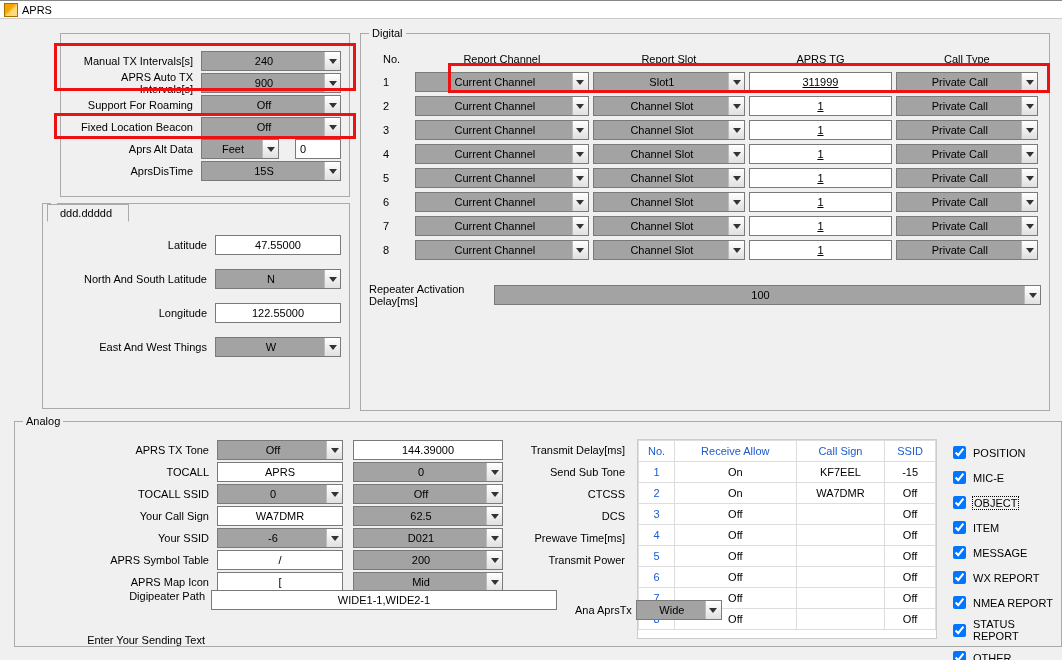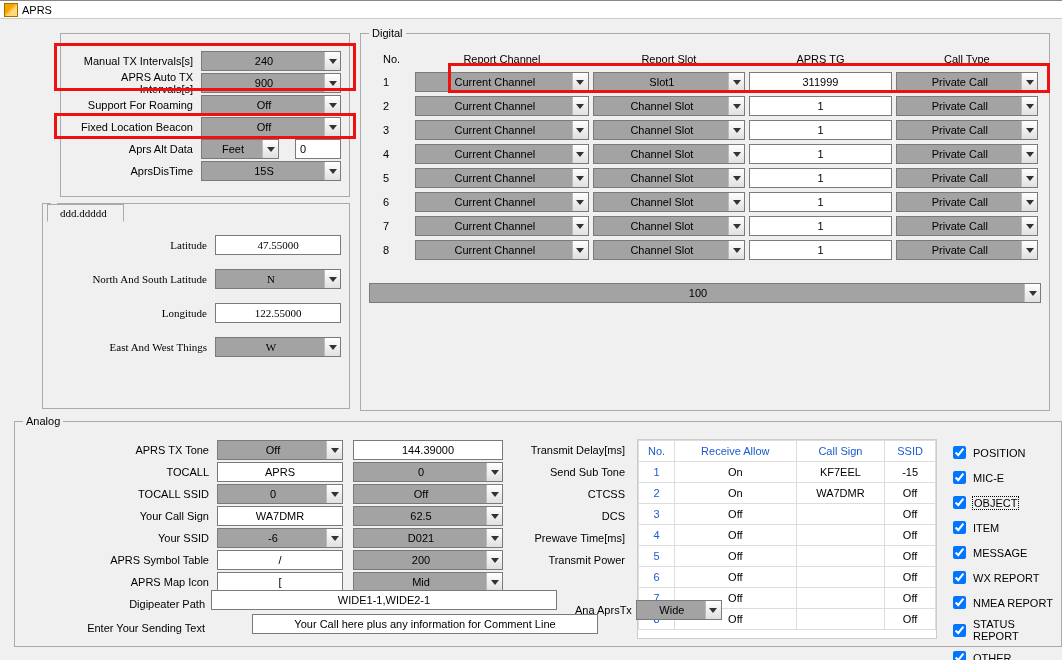--- a/index.html
+++ b/index.html
@@ -71,21 +71,20 @@
   
   #gb-loc {
     top: 202px; left: 42px; width: 308px; height: 206px;
     padding-top: 30px;
     display: grid;
     grid-template-columns: 1fr 126px;
     grid-auto-rows: 22px;
     row-gap: 12px;
     column-gap: 6px;
     align-items: center;
-    font-family: Liberation Serif, serif;
   }
   #gb-loc .lbl { text-align: right; padding-right: 2px; }
   #gb-loc .tabs {
     position: absolute;
     top: -1px;
     left: 4px;
   }
   #gb-loc .tabs .tab {
     display: inline-block;
     background: #f0f0f0;
@@ -112,21 +111,21 @@
     text-align: center;
     font-size: 11px;
     padding: 0 2px 4px 2px;
   }
   #gb-digital td.no {
     text-align: center;
     width: 40px;
     padding-right: 12px;
   }
   #gb-digital .dropdown { width: 100%; }
-  #gb-digital .txt      { width: 100%; text-align: center; }
+  #gb-digital .txt      { width: 100%; text-align: center; text-decoration: underline; }
 
   .repeater-row {
     display: flex;
     justify-content: center;
     align-items: center;
     gap: 6px;
   }
   .repeater-row .dropdown { width: 150px; }
 
   
@@ -149,21 +148,21 @@
     flex: 0 0 274px;
     display: grid;
     grid-template-columns: 1fr 118px;
     grid-auto-rows: 22px;
     align-items: center;
     column-gap: 6px;
   }
   #gb-analog .col2 .lbl { text-align: right; padding-right: 2px; }
 
   .digipath-row, .sendtext-row {
-    display: flex; align-items: flex-end; gap: 6px;
+    display: flex; align-items: flex-start; gap: 6px;
     margin-top: 2px;
   }
   .digipath-row .lbl, .sendtext-row .lbl {
     text-align: right; flex-shrink: 0;
   }
 
   #ana-aprs {
     position: absolute;
     left: 560px; bottom: 26px;
     display: flex;
@@ -511,20 +510,21 @@
               </div></td>
     <td><div class="dropdown">
                 <span>Private Call</span>
                 <span class="arrow"></span>
               </div></td>
           </tr>
         </tbody>
     </table>
 
     <div class="repeater-row">
+      <span class="lbl">Repeater Activation Delay[ms]</span>
       <div class="dropdown">
           <span>100</span>
           <span class="arrow"></span>
         </div>
     </div>
   </fieldset>
 
   <fieldset id="gb-analog" class="gb">
     <legend>Analog</legend>
 
@@ -713,25 +713,22 @@
           <span>OTHER</span>
         </label>
     </div>
 
     <div class="digipath-row" style="position:absolute; left:10px; bottom:36px;">
       <div class="lbl" style="width:180px">Digipeater Path</div>
       <div class="textbox" style="width:346px">
           <span>WIDE1-1,WIDE2-1</span>
         </div>
     </div>
-    <div class="sendtext-row" style="position:absolute; left:10px; bottom:12px;gap:47px;">
+    <div class="sendtext-row" style="position:absolute; left:10px; bottom:0;gap:47px;">
       <div class="lbl" style="width:180px">Enter Your Sending Text</div>
-      <div class="textbox" style="width:346px">
-          <span>Your Call here plus any information for Comment Line</span>
-        </div>
     </div>
 
     <div id="ana-aprs">
       <span class="lbl">Ana AprsTx</span>
       <div class="dropdown">
           <span>Wide</span>
           <span class="arrow"></span>
         </div>
     </div>
 

